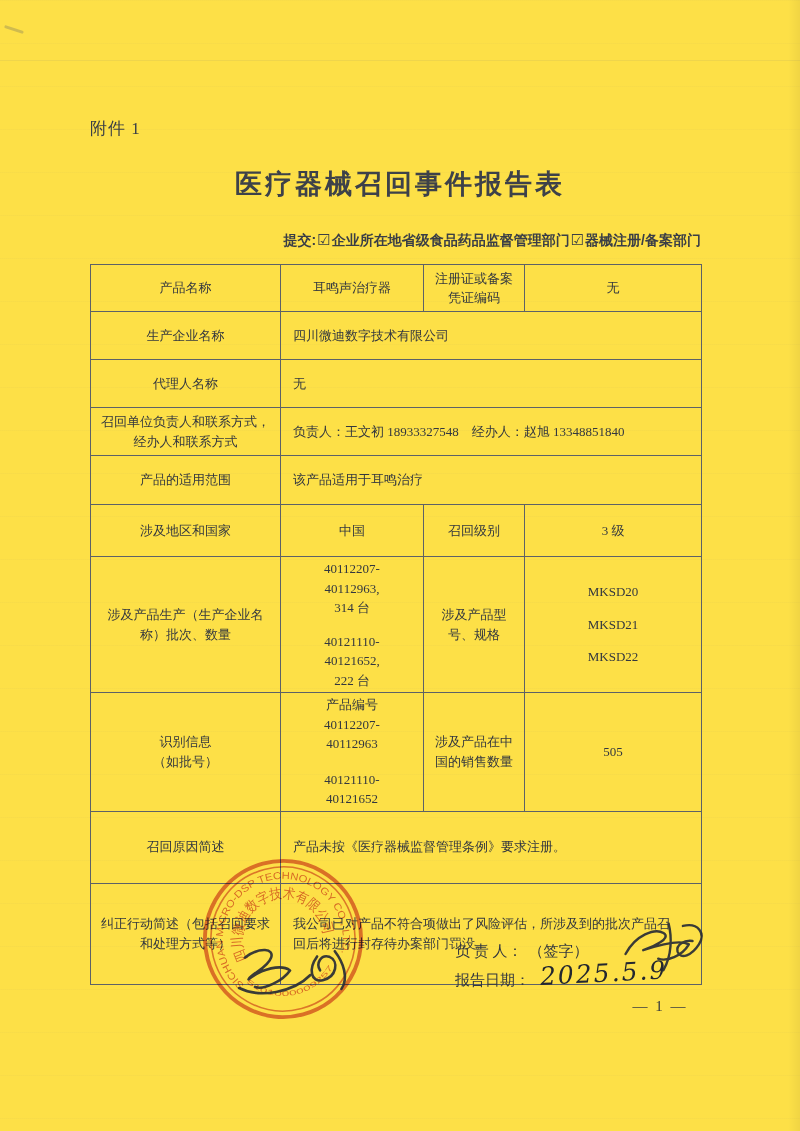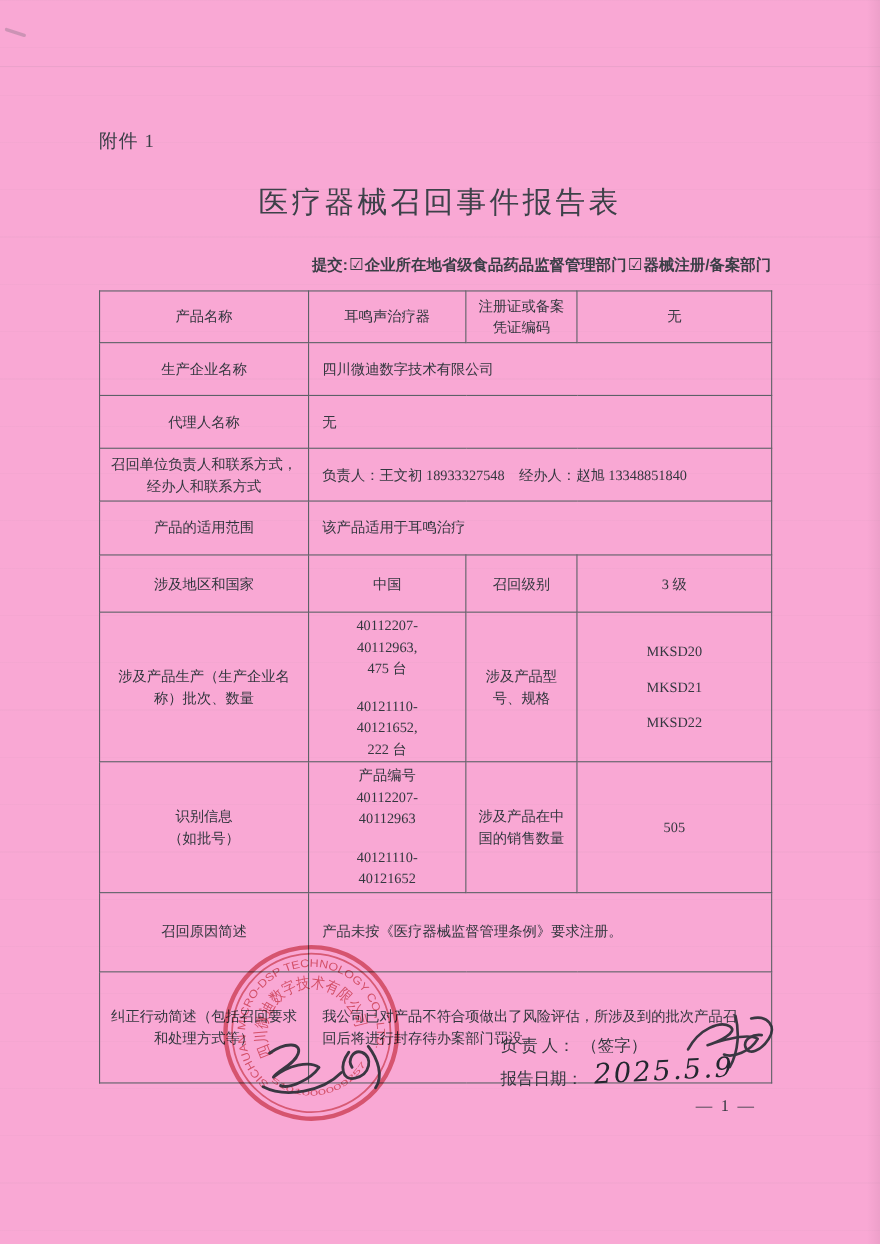--- a/index.html
+++ b/index.html
@@ -1,19 +1,19 @@
 <!DOCTYPE html>
 <html><head>
 <meta charset="utf-8">
 <style>
   *{margin:0;padding:0;box-sizing:border-box}
   html,body{width:800px;height:1131px;background:#e9e9e7}
   .page{
     position:relative;width:800px;height:1131px;overflow:hidden;
-    background:#f9a8d4;
+    background:#fde047;
     font-family:"Liberation Serif","DejaVu Serif",serif;
     color:#383c44;
   }
   .scan-texture{
     position:absolute;inset:0;pointer-events:none;
     background:
       repeating-linear-gradient(180deg, rgba(110,110,118,0.030) 0 1px, rgba(0,0,0,0) 1px 43px),
       linear-gradient(90deg, rgba(0,0,0,0) 98.5%, rgba(0,0,0,0.05) 100%);
   }
   .scan-mark{
@@ -23,21 +23,21 @@
   .scan-line-top{
     position:absolute;left:0;top:60px;width:100%;height:1px;background:rgba(120,120,125,0.10);
   }
   .attachment{
     position:absolute;left:90px;top:117px;
     font-size:17px;color:#3a3e46;letter-spacing:1px;
   }
   .title{
     position:absolute;left:0;top:166px;width:100%;text-align:center;
     font-family:"Liberation Sans","DejaVu Sans",sans-serif;
-    font-size:27px;font-weight:400;letter-spacing:3px;color:#3d4149;
+    font-size:27px;font-weight:700;letter-spacing:3px;color:#3d4149;
   }
   .submit-line{
     position:absolute;left:90px;top:231px;width:611px;
     display:flex;justify-content:flex-end;align-items:baseline;
     font-family:"Liberation Sans","DejaVu Sans",sans-serif;
     font-size:14px;font-weight:600;color:#3a3e46;
   }
   .checkbox-glyph{font-weight:400;margin:0 1px;font-size:15px}
   table.form{
     position:absolute;left:90px;top:264px;width:611px;
@@ -131,21 +131,21 @@
     <tr class="r6">
       <td class="lbl">涉及地区和国家</td>
       <td>中国</td>
       <td class="lbl">召回级别</td>
       <td>3 级</td>
     </tr>
     <tr class="r7">
       <td class="lbl">涉及产品生产（生产企业名称）批次、数量</td>
       <td>
         <div>40112207-40112963,</div>
-        <div>475 台</div>
+        <div>314 台</div>
         <div class="gap-top">40121110-40121652,</div>
         <div>222 台</div>
       </td>
       <td class="lbl">涉及产品型号、规格</td>
       <td>
         <div class="model-line">MKSD20</div>
         <div class="model-line">MKSD21</div>
         <div class="model-line">MKSD22</div>
       </td>
     </tr>

